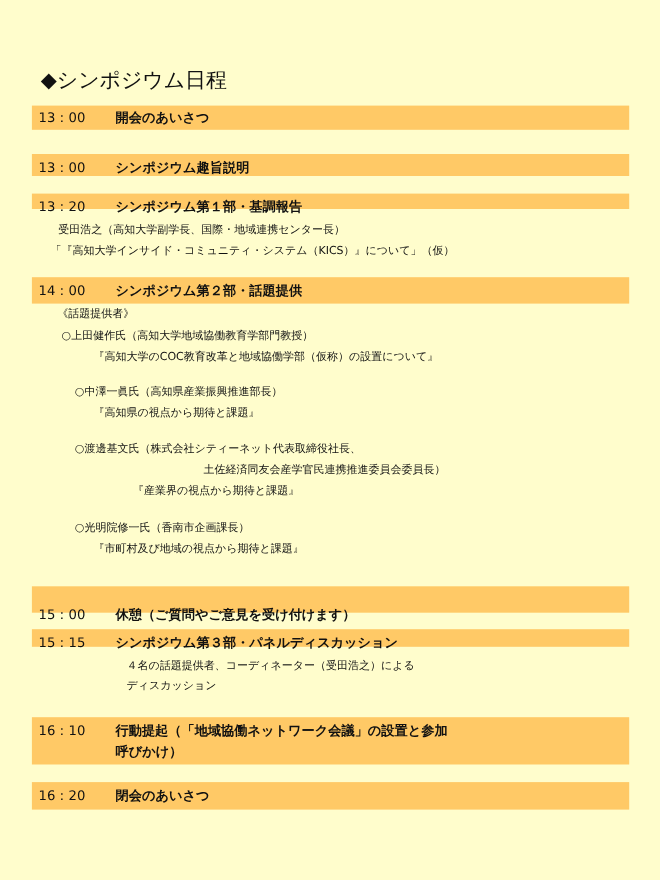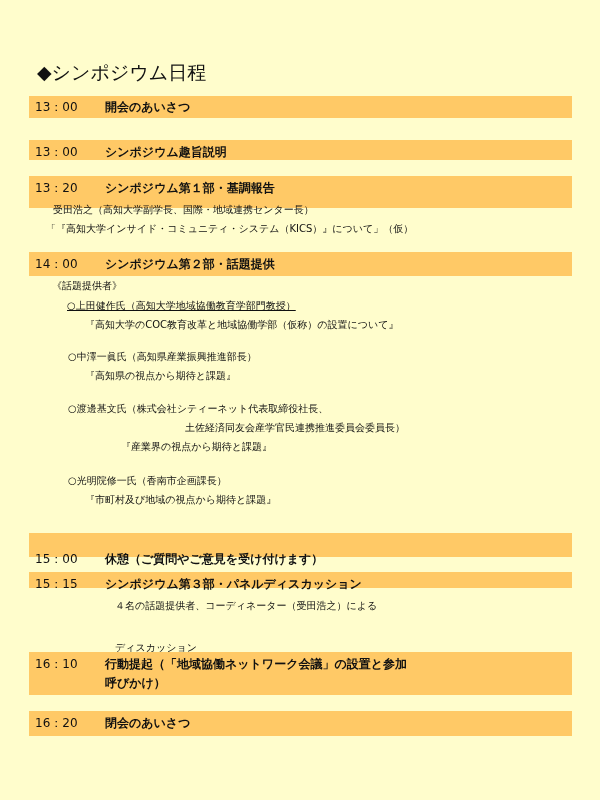--- a/index.html
+++ b/index.html
@@ -37,36 +37,36 @@
     <span class="time">13：00</span><span>開会のあいさつ</span>
   </div>
 </div>
 
 <div class="band" style="top:140px;height:20px;">
   <div class="band-line" style="top:1px;">
     <span class="time">13：00</span><span>シンポジウム趣旨説明</span>
   </div>
 </div>
 
-<div class="band" style="top:176px;height:32px;">
+<div class="band" style="top:176px;height:14px;">
   <div class="band-line" style="top:1px;">
     <span class="time">13：20</span><span>シンポジウム第１部・基調報告</span>
   </div>
 </div>
 <div class="txt" style="left:53px;top:201px;">受田浩之（高知大学副学長、国際・地域連携センター長）</div>
 <div class="txt" style="left:46px;top:220px;">「『高知大学インサイド・コミュニティ・システム（KICS）』について」（仮）</div>
 
 <div class="band" style="top:252px;height:24px;">
   <div class="band-line" style="top:1px;">
     <span class="time">14：00</span><span>シンポジウム第２部・話題提供</span>
   </div>
 </div>
 <div class="txt" style="left:52px;top:277px;">《話題提供者》</div>
 
-<div class="txt" style="left:67px;top:297px;text-decoration:underline;">○上田健作氏（高知大学地域協働教育学部門教授）</div>
+<div class="txt" style="left:56px;top:297px;">○上田健作氏（高知大学地域協働教育学部門教授）</div>
 <div class="txt" style="left:85px;top:316px;">『高知大学のCOC教育改革と地域協働学部（仮称）の設置について』</div>
 
 <div class="txt" style="left:68px;top:348px;">○中澤一眞氏（高知県産業振興推進部長）</div>
 <div class="txt" style="left:85px;top:367px;">『高知県の視点から期待と課題』</div>
 
 <div class="txt" style="left:68px;top:400px;">○渡邊基文氏（株式会社シティーネット代表取締役社長、</div>
 <div class="txt" style="left:185px;top:419px;">土佐経済同友会産学官民連携推進委員会委員長）</div>
 <div class="txt" style="left:85px;top:438px;margin-left:36px;">『産業界の視点から期待と課題』</div>
 
 <div class="txt" style="left:68px;top:472px;">○光明院修一氏（香南市企画課長）</div>
@@ -77,21 +77,21 @@
     <span class="time">15：00</span><span>休憩（ご質問やご意見を受け付けます）</span>
   </div>
 </div>
 
 <div class="band" style="top:572px;height:16px;">
   <div class="band-line" style="top:1px;">
     <span class="time">15：15</span><span>シンポジウム第３部・パネルディスカッション</span>
   </div>
 </div>
 <div class="txt" style="left:115px;top:597px;">４名の話題提供者、コーディネーター（受田浩之）による</div>
-<div class="txt" style="left:115px;top:615px;margin-top:24px;">ディスカッション</div>
+<div class="txt" style="left:115px;top:615px;">ディスカッション</div>
 
 <div class="band" style="top:652px;height:43px;">
   <div class="band-line" style="top:1px;">
     <span class="time">16：10</span><span>行動提起（「地域協働ネットワーク会議」の設置と参加</span>
   </div>
   <div class="band-line" style="top:20px;left:76px;">呼びかけ）</div>
 </div>
 
 <div class="band" style="top:711px;height:25px;">
   <div class="band-line" style="top:1px;">

